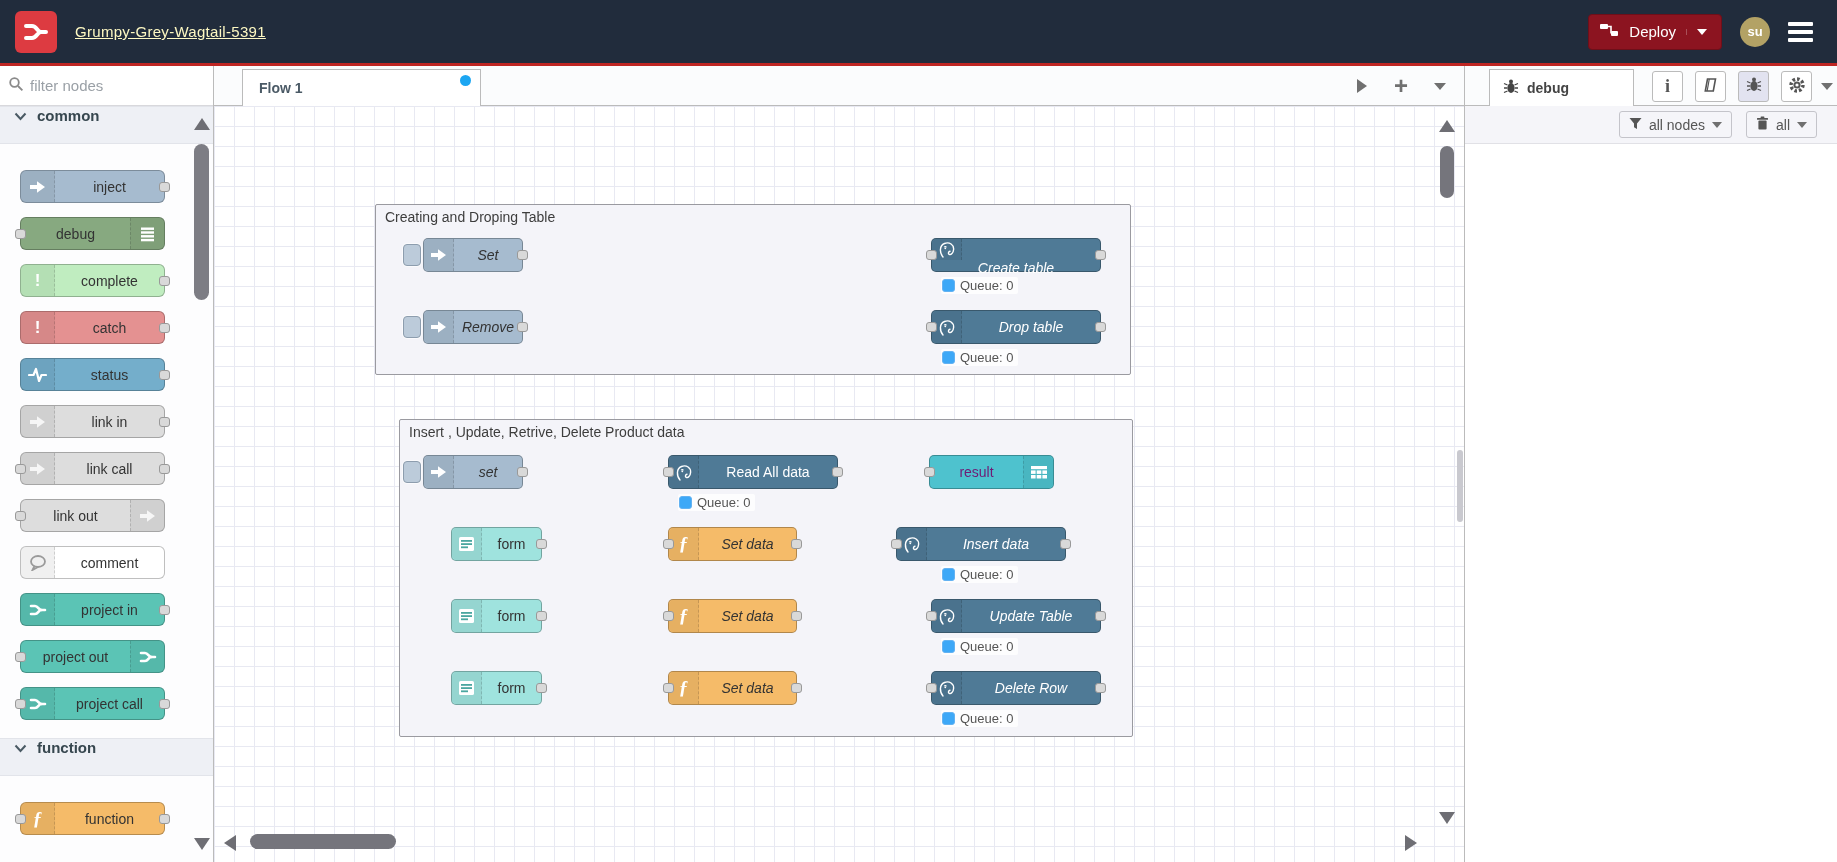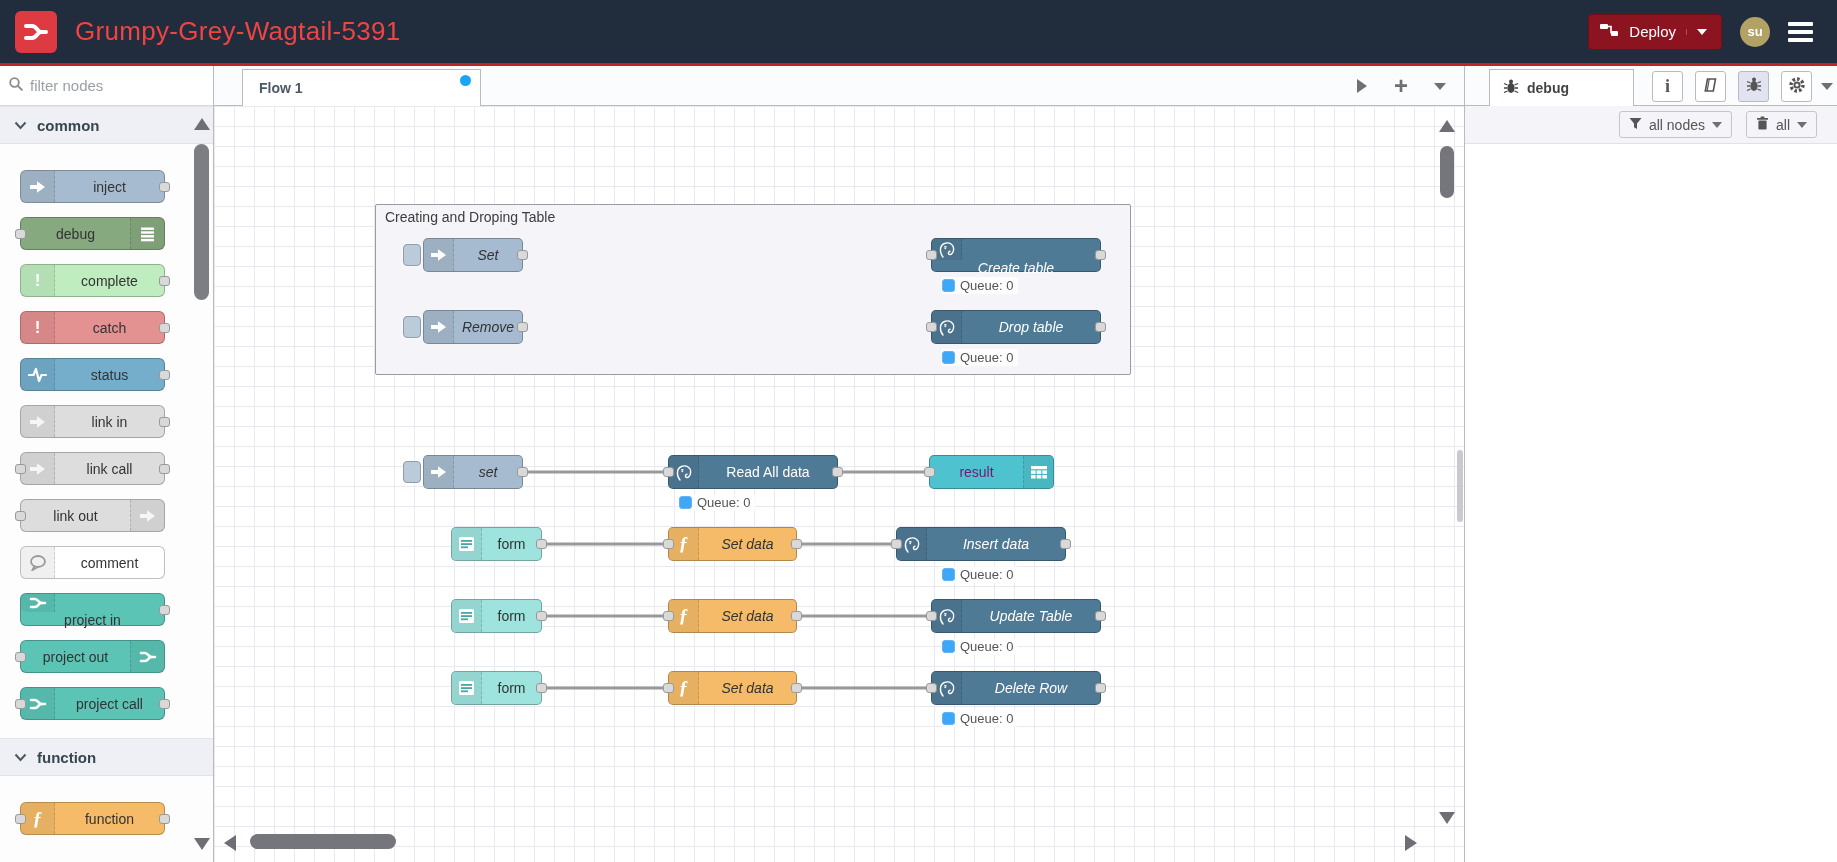--- a/index.html
+++ b/index.html
@@ -4,40 +4,40 @@
 <style>
   * { margin:0; padding:0; box-sizing:border-box; }
   html,body { width:1837px; height:862px; overflow:hidden; font-family:"Liberation Sans", sans-serif; background:#fff; }
   body { position:relative; }
 
   
   .header { position:absolute; left:0; top:0; width:1837px; height:66px; background:#212c3c;
             border-bottom:3px solid #bf2623; display:flex; align-items:center; }
   .logo { width:42px; height:42px; background:#dd3b41; border-radius:6px; margin-left:15px;
           display:flex; align-items:center; justify-content:center; }
-  .app-title { color:#ef4444; font-size:26px; margin-left:18px; letter-spacing:.3px; }
+  .app-title { color:#fef9c3; font-size:15px; margin-left:18px; letter-spacing:.3px;text-decoration:underline; }
   .header-right { margin-left:auto; display:flex; align-items:center; gap:18px; padding-right:24px; }
   .deploy-btn { background:#8c1420; border:1px solid #6e0f19; border-radius:4px; height:36px;
                 display:flex; align-items:center; color:#fff; font-size:15px; padding:6px 10px; cursor:pointer; }
   .deploy-btn .dlbl { margin:0 10px 0 10px; }
   .deploy-caret { border-left:1px solid rgba(255,255,255,.25); padding:0 4px 0 10px; display:flex; align-items:center; }
   .caret { width:0; height:0; border-left:5px solid transparent; border-right:5px solid transparent; border-top:6px solid #fff; display:inline-block; }
   .avatar { width:30px; height:30px; border-radius:50%; background:#b3a265; color:#fff; font-size:13px; font-weight:bold;
             display:flex; align-items:center; justify-content:center; }
   .hamburger { display:flex; flex-direction:column; gap:4px; cursor:pointer; }
   .hamburger span { width:25px; height:4px; background:#fff; border-radius:1px; }
 
   
   .palette { position:absolute; left:0; top:66px; width:214px; height:796px; background:#fdfdfe;
              border-right:1px solid #bbb; }
   .filter-row { height:40px; border-bottom:1px solid #d8d8dc; display:flex; align-items:center; padding:0 8px; background:#fff; }
   .filter-row input { border:0; outline:0; font-size:15px; color:#444; width:150px; margin-left:6px; background:transparent; }
   .filter-row input::placeholder { color:#9aa0a6; }
   .pal-cat-header { height:38px; background:#eef0f5; border-top:1px solid #e2e4ea; border-bottom:1px solid #e2e4ea;
-                    display:flex; align-items:center; gap:10px; padding-left:14px; }
+                    display:flex; gap:10px; padding-left:14px; }
   .pal-cat-header .cat-lbl { font-size:15px; font-weight:bold; color:#37474f; }
   .pal-list { display:flex; flex-direction:column; gap:14px; padding-top:26px; padding-bottom:18px; }
   .pal-node { position:relative; width:145px; height:33px; margin-left:20px; border-radius:6px;
               border:1px solid rgba(0,0,0,.25); display:flex; align-items:stretch; font-size:14px; color:#333; cursor:grab; }
   .icon-area { width:34px; background:rgba(0,0,0,.06); display:flex; align-items:center; justify-content:center; flex:none; }
   .icon-area.left { border-right:1px dashed rgba(0,0,0,.15); border-radius:5px 0 0 5px; }
   .icon-area.right { border-left:1px dashed rgba(0,0,0,.15); border-radius:0 5px 5px 0; }
   .pal-node .lbl, .node .lbl { flex:1; display:flex; align-items:center; justify-content:center; white-space:nowrap; padding:0 6px; }
   .port { position:absolute; width:11px; height:10px; background:#d9d9d9; border:1px solid #999; border-radius:3px; top:50%; margin-top:-5px; }
   .port.in { left:-6px; } .port.out { right:-6px; }
@@ -229,21 +229,21 @@
         </div>
         <div class="pal-node" style="background: rgb(255, 255, 255);">
           <span class="icon-area left">
             <svg width="18" height="17" viewBox="0 0 18 17">
               <ellipse cx="9" cy="7.5" rx="7" ry="5.5" fill="none" stroke="#9a9a9a" stroke-width="1.8"></ellipse>
               <path d="M5.5 12 L3.5 16 L9 13" fill="none" stroke="#9a9a9a" stroke-width="1.8"></path>
             </svg>
           </span>
           <span class="lbl">comment</span>
         </div>
-        <div class="pal-node" style="background: rgb(91, 196, 181); flex-direction: column;">
+        <div class="pal-node" style="background: rgb(91, 196, 181);">
           <span class="icon-area left">
             <svg width="18" height="18" viewBox="0 0 18 18">
               <path d="M2 5 h4 c3.4 0 3.4 4 6.5 4 H16" fill="none" stroke="#fff" stroke-width="2.6" stroke-linecap="round"></path>
               <path d="M2 13 h4 c3.4 0 3.4-4 6.5-4" fill="none" stroke="#fff" stroke-width="2.6" stroke-linecap="round"></path>
             </svg>
           </span>
           <span class="lbl">project in</span>
           <span class="port out"></span>
         </div>
         <div class="pal-node" style="background: rgb(91, 196, 181);">
@@ -321,20 +321,23 @@
       </svg>
     <div class="cv-up"></div>
     <div class="cv-vthumb"></div>
     <div class="cv-down"></div>
     <div class="cv-left"></div>
     <div class="cv-hthumb"></div>
     <div class="cv-right"></div>
   <div class="group" style="left: 161px; top: 98px; width: 756px; height: 171px;">
         <div class="gtitle">Creating and Droping Table</div>
       </div>
+      <div class="group" style="left: 185px; top: 313px; width: 734px; height: 318px;">
+        <div class="gtitle">Insert , Update, Retrive, Delete Product data</div>
+      </div>
       <div class="node" style="left: 209px; top: 132px; width: 100px; background: rgb(166, 187, 207); color: rgb(51, 51, 51);">
         <span class="icon-area left">
           <svg width="18" height="16" viewBox="0 0 18 16">
             <path d="M1 6 h7 V2.2 L16 8 L8 13.8 V10 H1 z" fill="#fff"></path>
           </svg>
         </span>
         <span class="lbl" style="font-style:italic;">Set</span>
         <span class="inj-btn"></span>
         <span class="port out"></span>
       </div>

